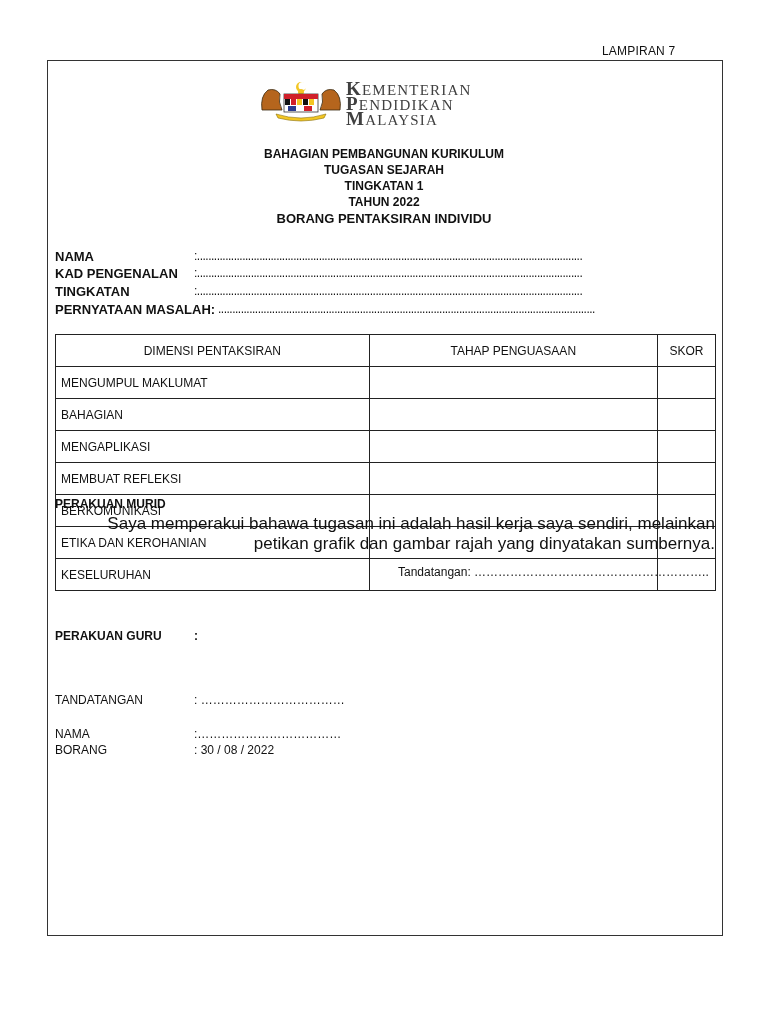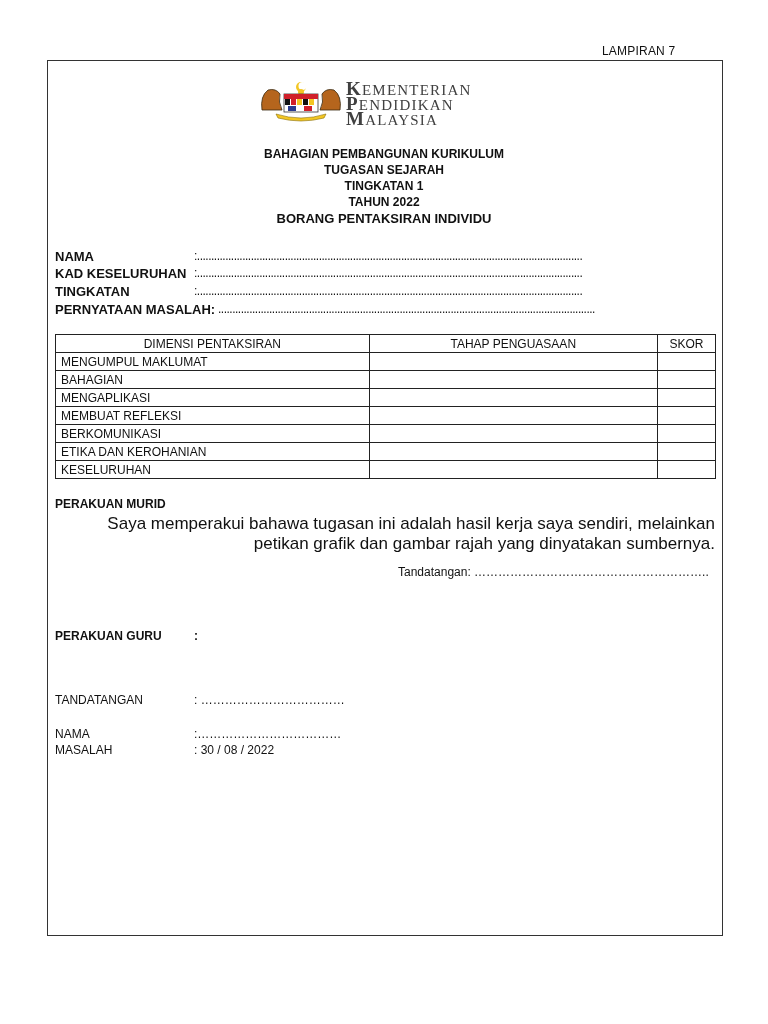--- a/index.html
+++ b/index.html
@@ -14,21 +14,21 @@
               color: #404040; font-size: 15px; line-height: 13px; letter-spacing: 1.2px; }
   .ministry span.cap { font-size: 19px; font-weight: bold; }
   .heading { position: absolute; left: 0; width: 768px; text-align: center; font-weight: bold;
              font-size: 12px; line-height: 16px; }
   .h1 { top: 146px; } .h2 { top: 162px; } .h3 { top: 178px; } .h4 { top: 194px; }
   .h5 { top: 211px; font-size: 13px; }
   .field-label { position: absolute; left: 55px; font-weight: bold; font-size: 13px; }
   .field-dots { position: absolute; left: 194px; font-size: 12px; letter-spacing: -0.5px; white-space: nowrap; overflow: hidden; }
   table.rubric { position: absolute; left: 55px; top: 334px; width: 661px; border-collapse: collapse;
                  font-size: 12px; }
-  table.rubric td, table.rubric th { border: 1px solid #222; height: 17px; padding: 0 5px; font-weight: normal; }
+  table.rubric td, table.rubric th { border: 1px solid #222; height: 17px; padding: 7px 5px; font-weight: normal; }
   table.rubric th { text-align: center; }
   .col1 { width: 303px; } .col2 { width: 278px; } .col3 { width: 47px; }
   .sect-title { position: absolute; left: 55px; font-weight: bold; font-size: 12px; }
   .para { position: absolute; left: 55px; top: 514px; width: 660px; font-size: 17px; line-height: 20px; text-align: right; }
   .sign-student { position: absolute; left: 398px; top: 565px; font-size: 12px; white-space: nowrap; }
   .t-label { position: absolute; left: 55px; font-size: 12px; }
   .t-val { position: absolute; left: 194px; font-size: 12px; white-space: nowrap; }
 </style>
 </head>
 <body>
@@ -67,21 +67,21 @@
 </div>
 
 <div class="heading h1">BAHAGIAN PEMBANGUNAN KURIKULUM</div>
 <div class="heading h2">TUGASAN SEJARAH</div>
 <div class="heading h3">TINGKATAN 1</div>
 <div class="heading h4">TAHUN 2022</div>
 <div class="heading h5">BORANG PENTAKSIRAN INDIVIDU</div>
 
 <div class="field-label" style="top:249px">NAMA</div>
 <div class="field-dots" style="top:249px; width:512px">:........................................................................................................................................</div>
-<div class="field-label" style="top:266px">KAD KESELURUHAN</div>
+<div class="field-label" style="top:266px">KAD PENGENALAN</div>
 <div class="field-dots" style="top:266px; width:512px">:........................................................................................................................................</div>
 <div class="field-label" style="top:284px">TINGKATAN</div>
 <div class="field-dots" style="top:284px; width:512px">:........................................................................................................................................</div>
 <div class="field-label" style="top:302px">PERNYATAAN MASALAH:</div>
 <div class="field-dots" style="top:302px; left:218px; width:482px">.....................................................................................................................................</div>
 
 <table class="rubric">
   <tbody>
       <tr>
     <th class="col1">DIMENSI PENTAKSIRAN</th>
@@ -132,14 +132,14 @@
 
 <div class="sect-title" style="top:629px">PERAKUAN GURU</div>
 <div class="t-val" style="top:629px; font-weight:bold">:</div>
 
 <div class="t-label" style="top:693px">TANDATANGAN</div>
 <div class="t-val" style="top:693px">: ………………………………</div>
 
 <div class="t-label" style="top:727px">NAMA</div>
 <div class="t-val" style="top:727px">:………………………………</div>
 
-<div class="t-label" style="top:743px">MASALAH</div>
+<div class="t-label" style="top:743px">BORANG</div>
 <div class="t-val" style="top:743px">:  30  /  08  / 2022</div>
 
 </body></html>

